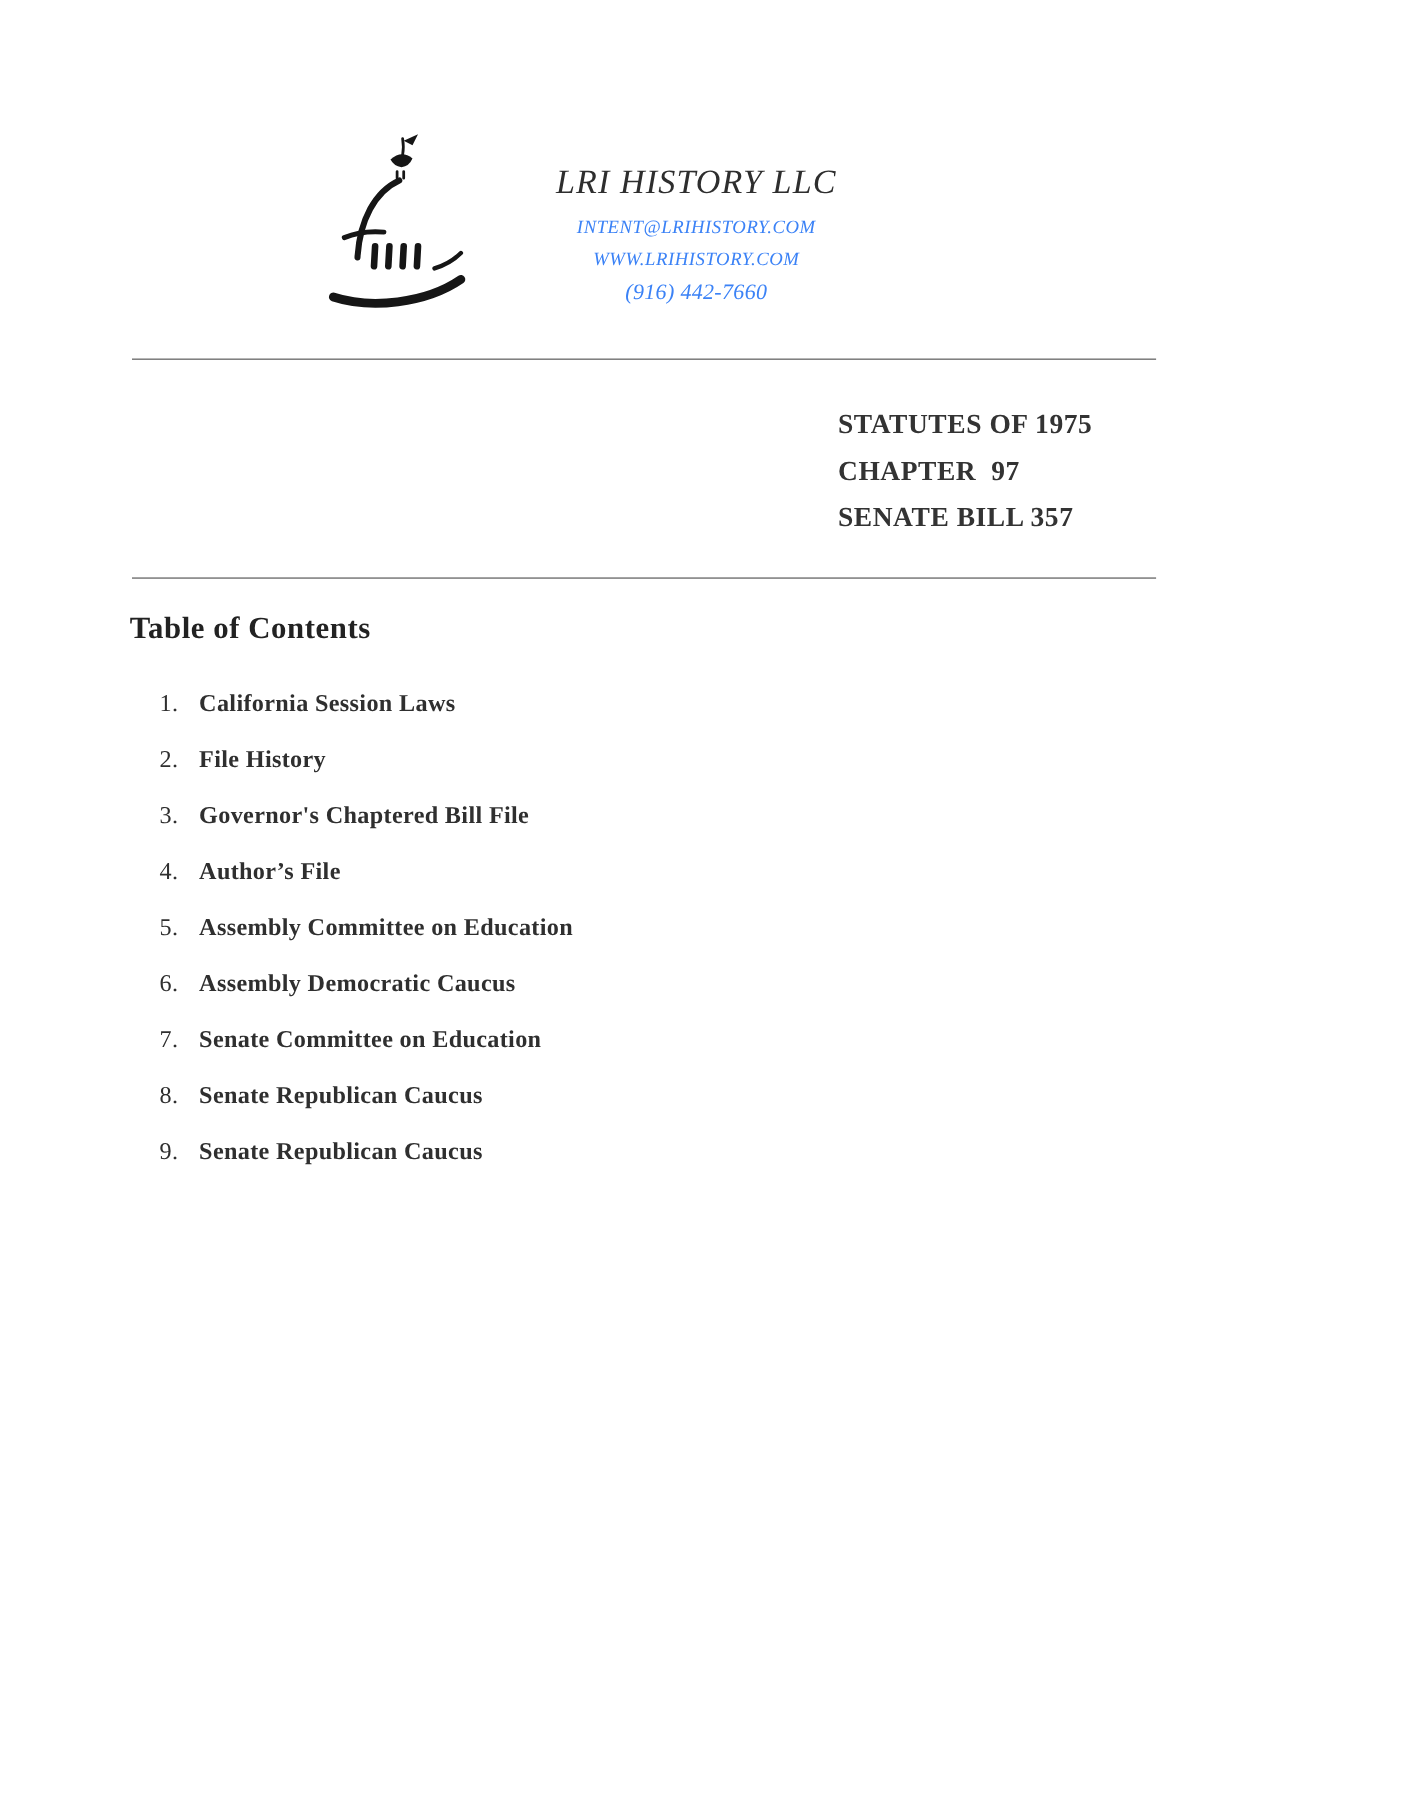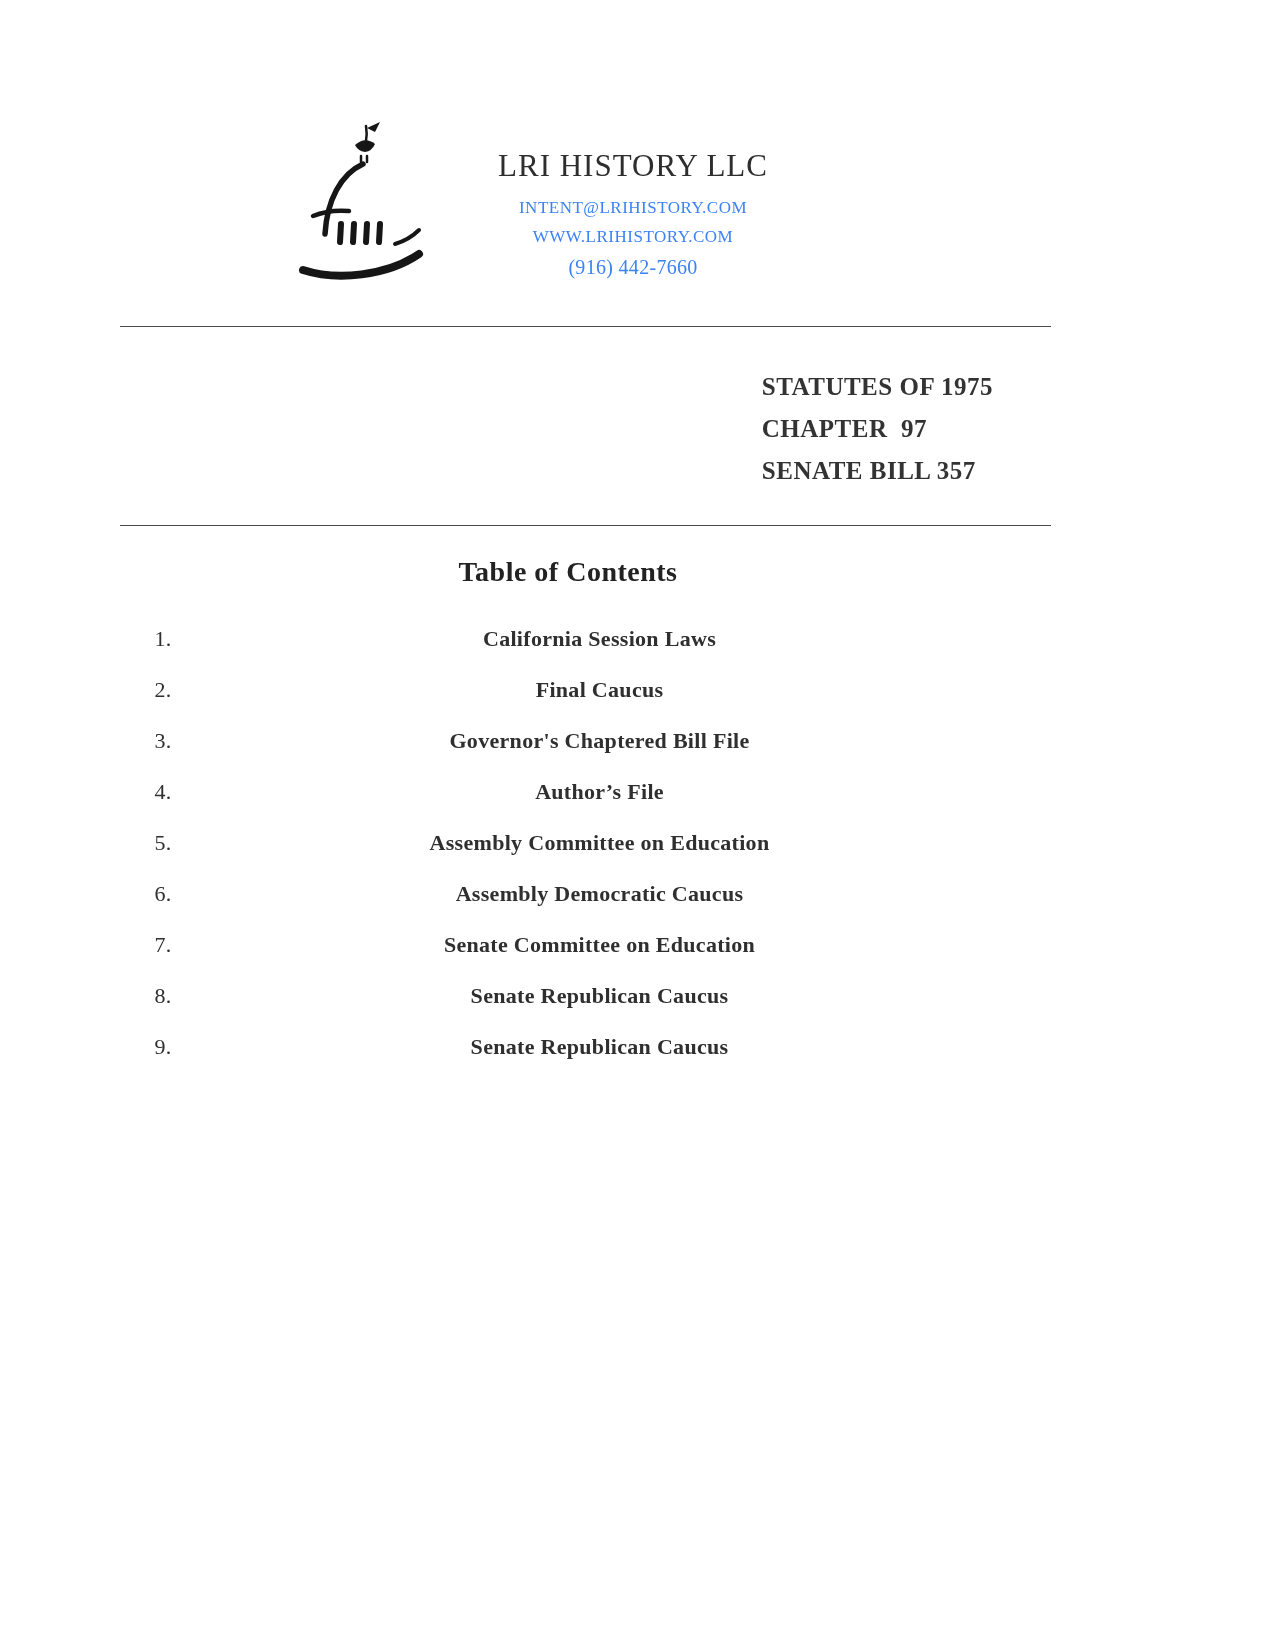--- a/index.html
+++ b/index.html
@@ -9,21 +9,21 @@
     margin:0 auto;
     background:#ffffff;
     font-family:"Liberation Serif", serif;
     color:#2b2b2b;
     overflow:hidden;
   }
 
   
   .header {
     position:absolute; top:118px; left:295px;
-    display:flex; align-items:flex-end;
+    display:flex; align-items:center;font-style:italic;
   }
   .logo { width:150px; height:170px; flex:0 0 auto; }
   .header-text {
     margin-left:38px; margin-top:28px;
     width:300px; text-align:center;
   }
   .company-name {
     font-size:31px; letter-spacing:1px; color:#2e2e2e;
     margin-bottom:14px; white-space:nowrap;
   }
@@ -41,21 +41,21 @@
   
   .doc-ref {
     position:absolute; top:366px; right:283px;
   }
   .doc-ref-line {
     font-size:25px; font-weight:bold; color:#333333;
     line-height:42px; white-space:pre; letter-spacing:0.5px;
   }
 
   
-  .toc { position:absolute; top:556px; left:118px; width:900px;text-align:center; }
+  .toc { position:absolute; top:556px; left:118px; width:900px; }
   .toc-title {
     font-size:28px; font-weight:bold; color:#222222;
     letter-spacing:0.5px; margin:0 0 38px 0;
   }
   .toc-list { list-style:none; margin:0; padding:0 0 0 27px; }
   .toc-item {
     display:flex; align-items:baseline;
     font-size:22px; color:#2f2f2f;
     margin-bottom:25px; letter-spacing:0.3px;
   }
@@ -108,21 +108,21 @@
 
   <div class="toc">
     <h1 class="toc-title">Table of Contents</h1>
     <ol class="toc-list">
       <li class="toc-item">
         <span class="toc-num">1.</span>
         <span class="toc-label">California Session Laws</span>
       </li>
       <li class="toc-item">
         <span class="toc-num">2.</span>
-        <span class="toc-label">Final Caucus</span>
+        <span class="toc-label">File History</span>
       </li>
       <li class="toc-item">
         <span class="toc-num">3.</span>
         <span class="toc-label">Governor's Chaptered Bill File</span>
       </li>
       <li class="toc-item">
         <span class="toc-num">4.</span>
         <span class="toc-label">Author’s File</span>
       </li>
       <li class="toc-item">

